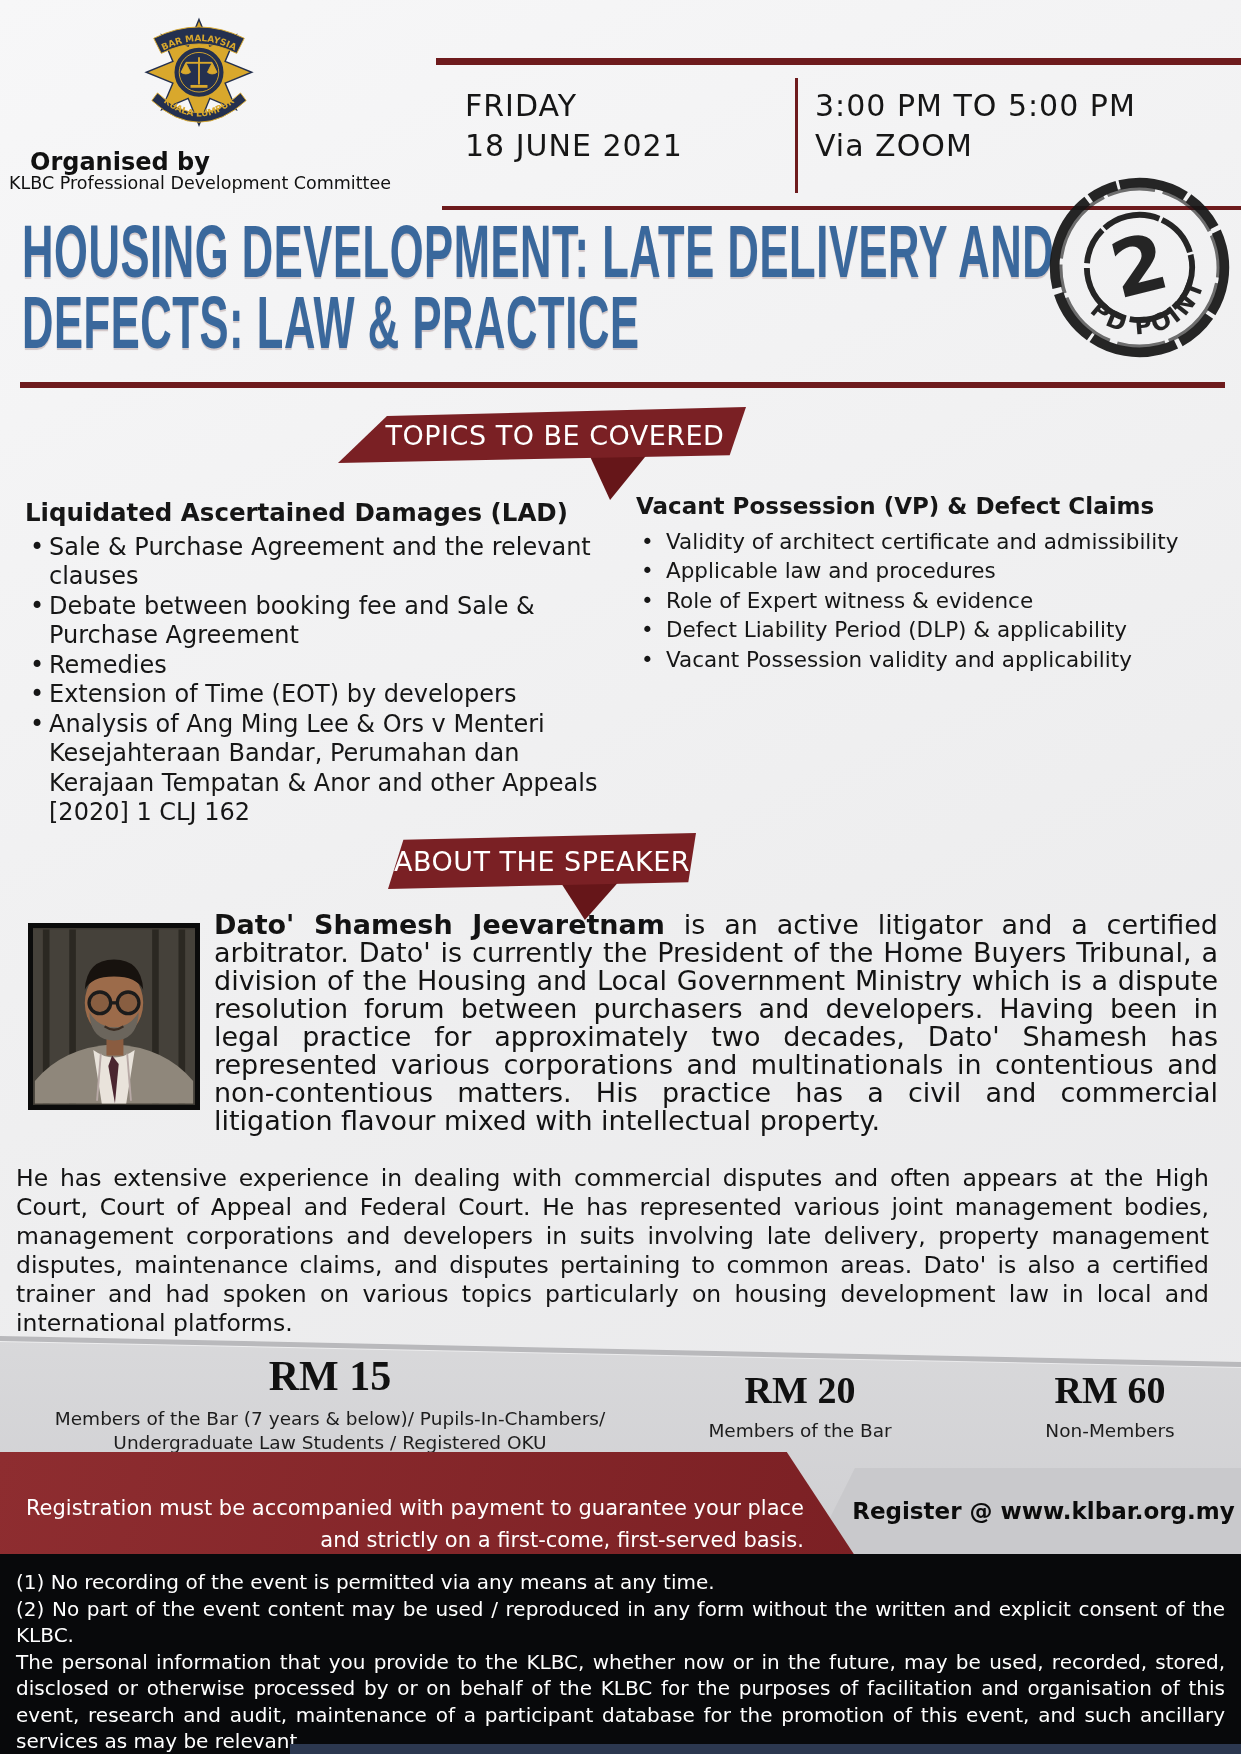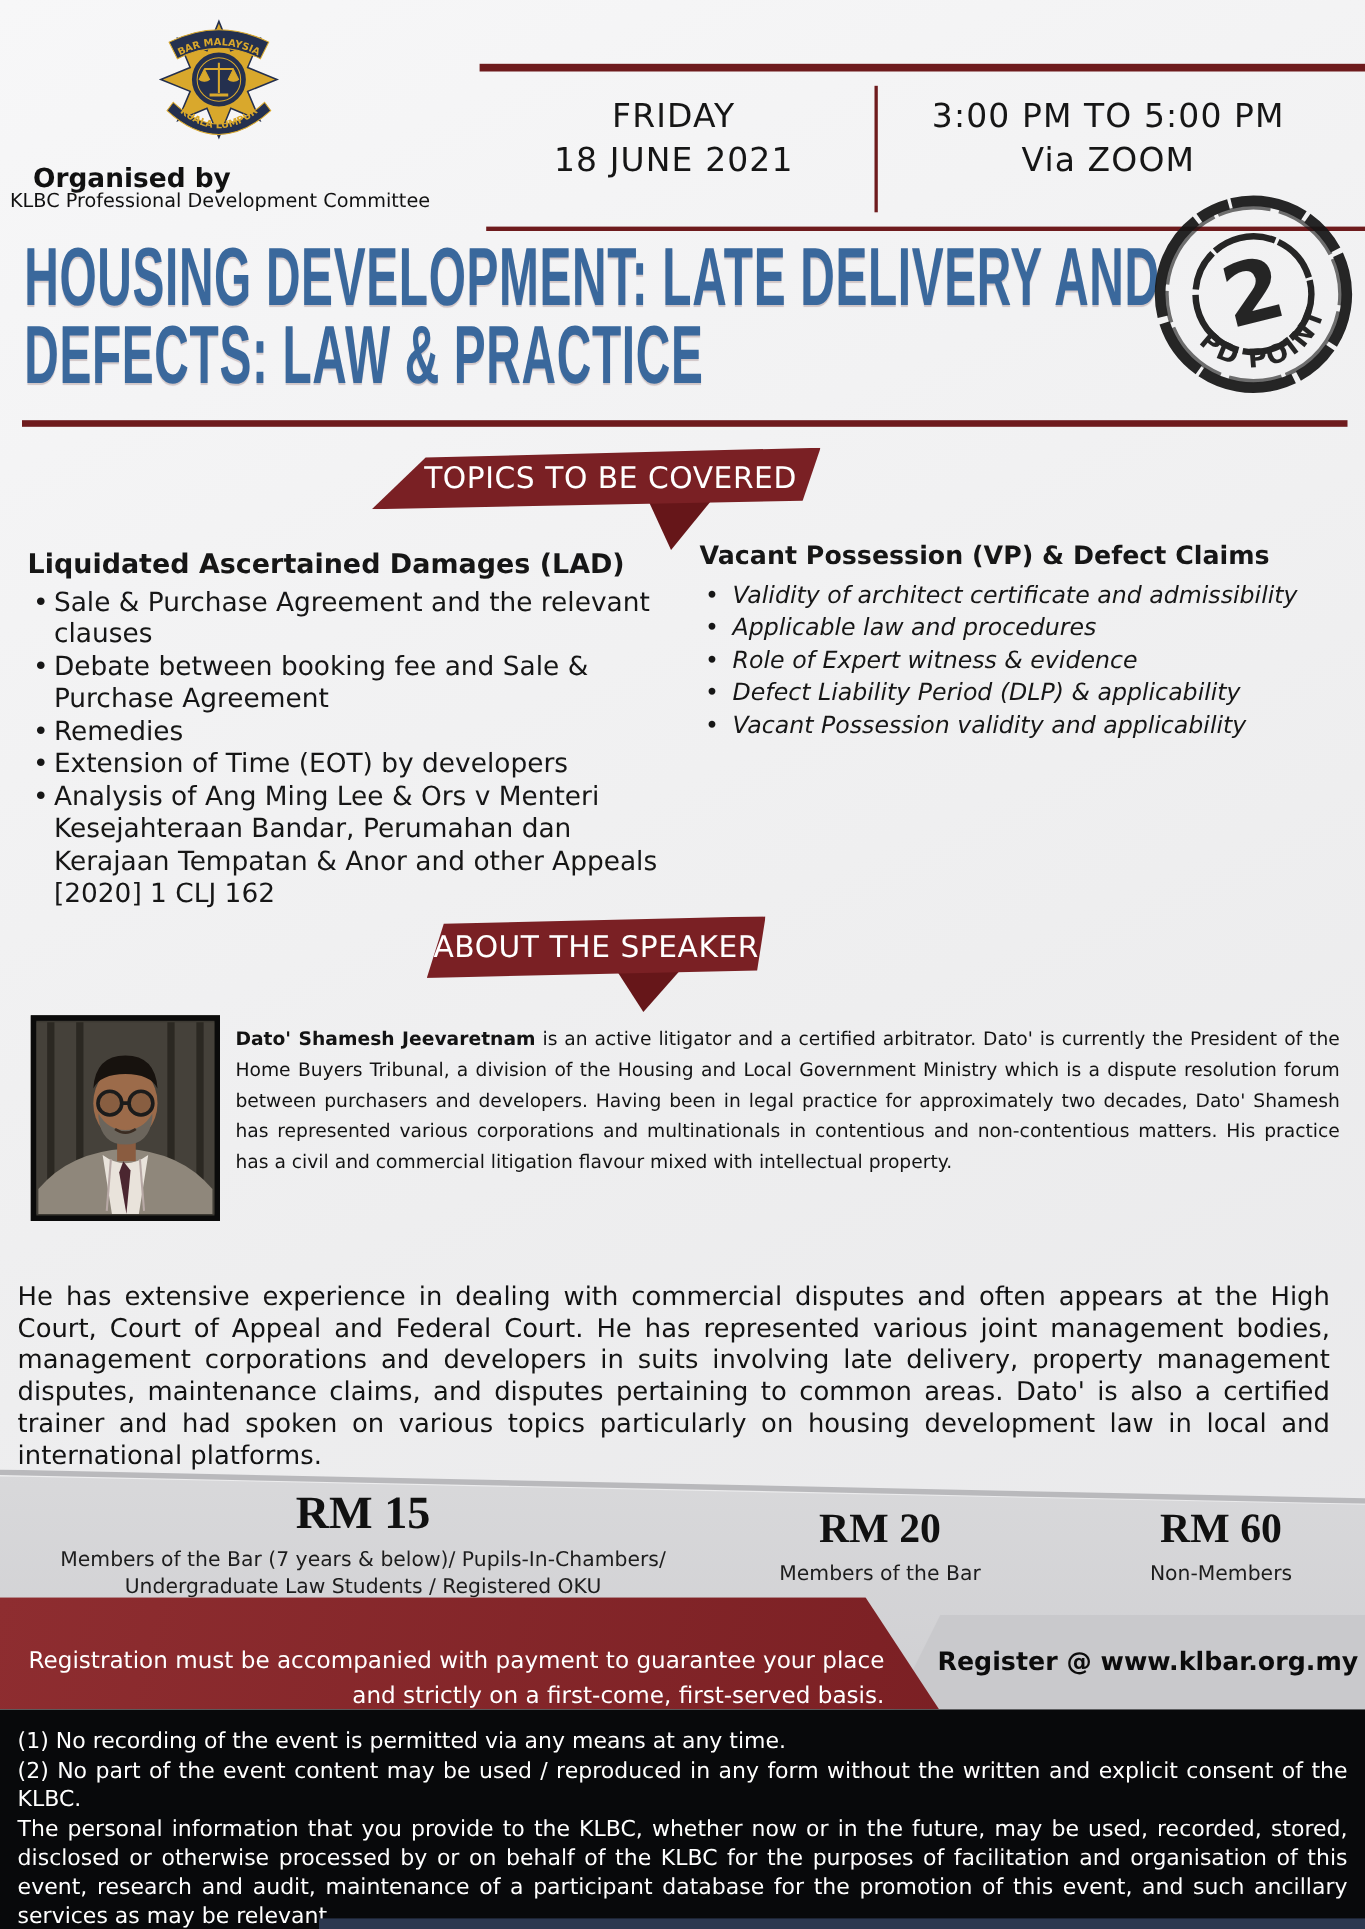--- a/index.html
+++ b/index.html
@@ -10,21 +10,21 @@
   }
   
   .logo-wrap { position:absolute; left:133px; top:10px; width:132px; height:132px; }
   .org1 { position:absolute; left:30px; top:148px; width:340px; text-align:left; font-size:24px; color:#111;font-weight:bold; }
   .org2 { position:absolute; left:6px; top:173px; width:388px; text-align:center; font-size:17.5px; color:#111; }
   .rule { position:absolute; background:#6e1b1d; }
   .rule-top    { left:436px; top:58px;  width:805px;  height:7px; }
   .rule-mid    { left:442px; top:206px; width:799px;  height:4px; }
   .rule-title  { left:20px;  top:382px; width:1205px; height:6px; }
   .vdivider { position:absolute; left:795px; top:78px; width:3px; height:115px; background:#6e1b1d; }
-  .when, .time { position:absolute; text-align:center; font-size:30px; letter-spacing:1px; color:#161616; line-height:40px; }
+  .when, .time { position:absolute; text-align:left; font-size:30px; letter-spacing:1px; color:#161616; line-height:40px; }
   .when { left:465px; top:86px; width:295px; }
   .time { left:815px; top:86px; width:385px; }
   
   .title { position:absolute; left:22px; top:216px; }
   .title-line {
     font-size:75px; font-weight:bold; line-height:71px; white-space:nowrap;
     color:#3a689c; transform:scaleX(.58); transform-origin:left top;
     text-shadow:0 2px 1px rgba(90,40,40,.22); letter-spacing:1px;
     font-family:"Liberation Sans", sans-serif;
   }
@@ -45,26 +45,26 @@
   .tail-about  { left:558px; top:878px; width:64px; height:42px; clip-path:polygon(4% 10%,100% 0,42% 100%); }
   
   .topic-col { position:absolute; color:#161616; }
   .topic-col-left  { left:25px;  top:498px; width:578px; font-size:24px;   line-height:29.5px; }
   .topic-col-right { left:636px; top:492px; width:575px; font-size:21.5px; line-height:29.5px; }
   .topic-heading { font-weight:bold; white-space:nowrap; }
   .topic-col-left  .topic-heading { font-size:24.5px; }
   .topic-col-right .topic-heading { font-size:23px; }
   ul.topic-list { list-style:none; margin:5px 0 12px 0; padding:0; }
   .topic-col-left  ul.topic-list li { position:relative; padding-left:24px; }
-  .topic-col-right ul.topic-list li { position:relative; padding-left:30px;font-style:italic; }
+  .topic-col-right ul.topic-list li { position:relative; padding-left:30px; }
   ul.topic-list li::before { content:"\2022"; position:absolute; left:5px; }
   
   .speaker-photo { position:absolute; left:28px; top:923px; width:172px; height:187px;
     border:5px solid #0b0b0b; box-sizing:border-box; background:#3d3a33; }
-  .bio { position:absolute; left:214px; top:914px; width:1004px; font-size:17px;
+  .bio { position:absolute; left:214px; top:884px; width:1004px; font-size:27px;
     line-height:28px; text-align:justify; color:#131313; }
   .bio b { font-weight:bold; }
   .bio2 { position:absolute; left:16px; top:1140px; width:1193px; font-size:23.5px;
     line-height:29px; text-align:justify; color:#131313; }
   
   .band-topline { position:absolute; left:0; top:1334px; width:1241px; height:36px;
     background:#b9b9bc; clip-path:polygon(0 2px,100% 28px,100% 33px,0 7px); z-index:1; }
   .price-band { position:absolute; left:0; top:1330px; width:1241px; height:224px;
     background:linear-gradient(180deg,#d9d9db 0%,#cfcfd2 100%);
     clip-path:polygon(0 12px,100% 38px,100% 100%,0 100%); z-index:2; }

